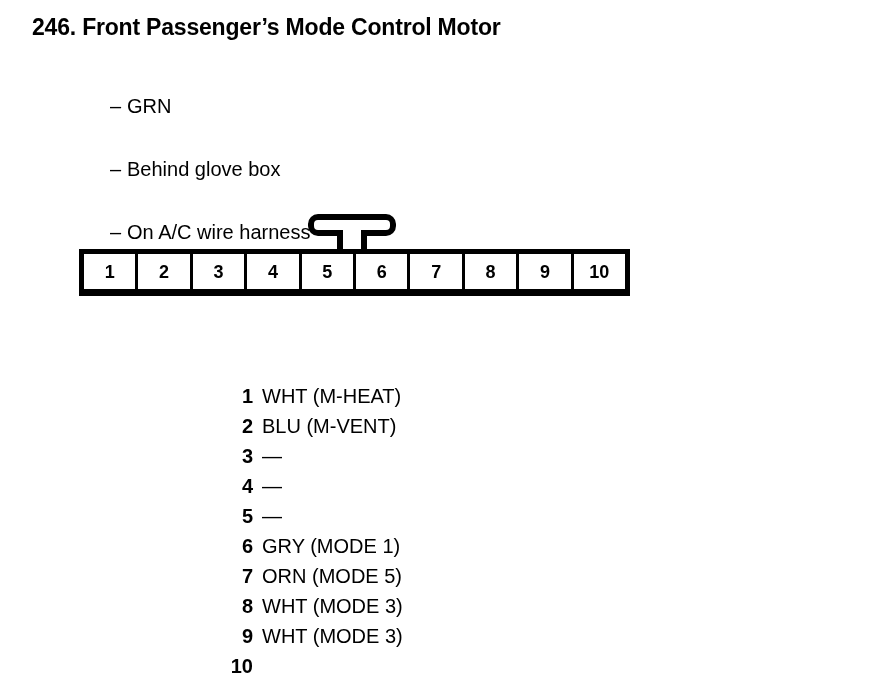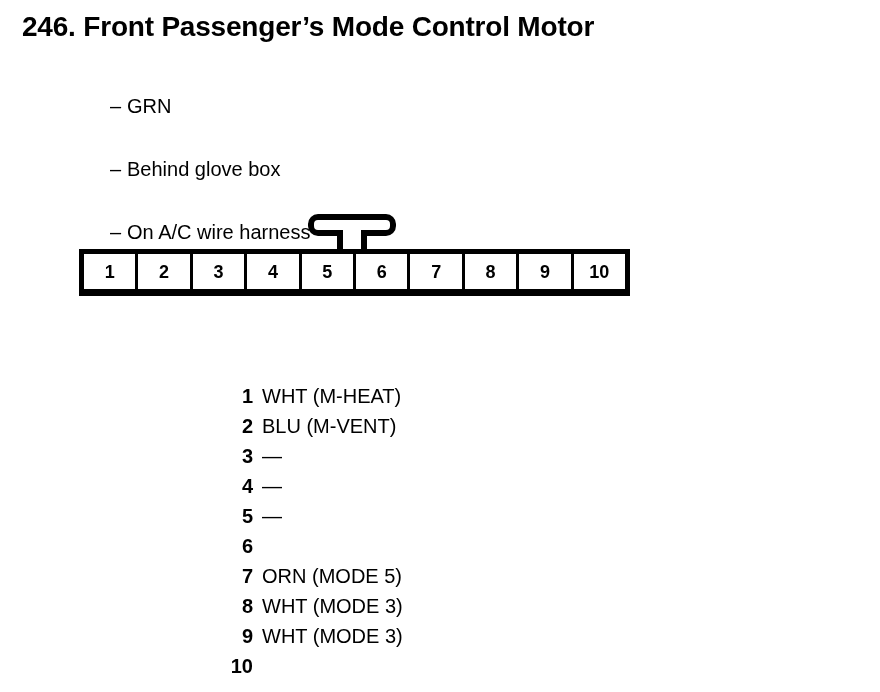--- a/index.html
+++ b/index.html
@@ -12,23 +12,23 @@
     height: 692px;
     position: relative;
     font-family: "Liberation Sans", sans-serif;
     color: #000000;
     overflow: hidden;
   }
 
   
   #page-title {
     position: absolute;
-    left: 22px;
+    left: 32px;
     top: 9px;
-    font-size: 28px;
+    font-size: 23px;
     font-weight: bold;
     letter-spacing: -0.2px;
     white-space: nowrap;
     line-height: 36px;
   }
 
   
   #notes-list {
     position: absolute;
     left: 110px;
@@ -198,20 +198,21 @@
   <div class="legend-row">
     <span class="legend-num">4</span>
     <span class="legend-desc">—</span>
   </div>
   <div class="legend-row">
     <span class="legend-num">5</span>
     <span class="legend-desc">—</span>
   </div>
   <div class="legend-row">
     <span class="legend-num">6</span>
+    <span class="legend-desc">GRY (MODE 1)</span>
   </div>
   <div class="legend-row">
     <span class="legend-num">7</span>
     <span class="legend-desc">ORN (MODE 5)</span>
   </div>
   <div class="legend-row">
     <span class="legend-num">8</span>
     <span class="legend-desc">WHT (MODE 3)</span>
   </div>
   <div class="legend-row">

